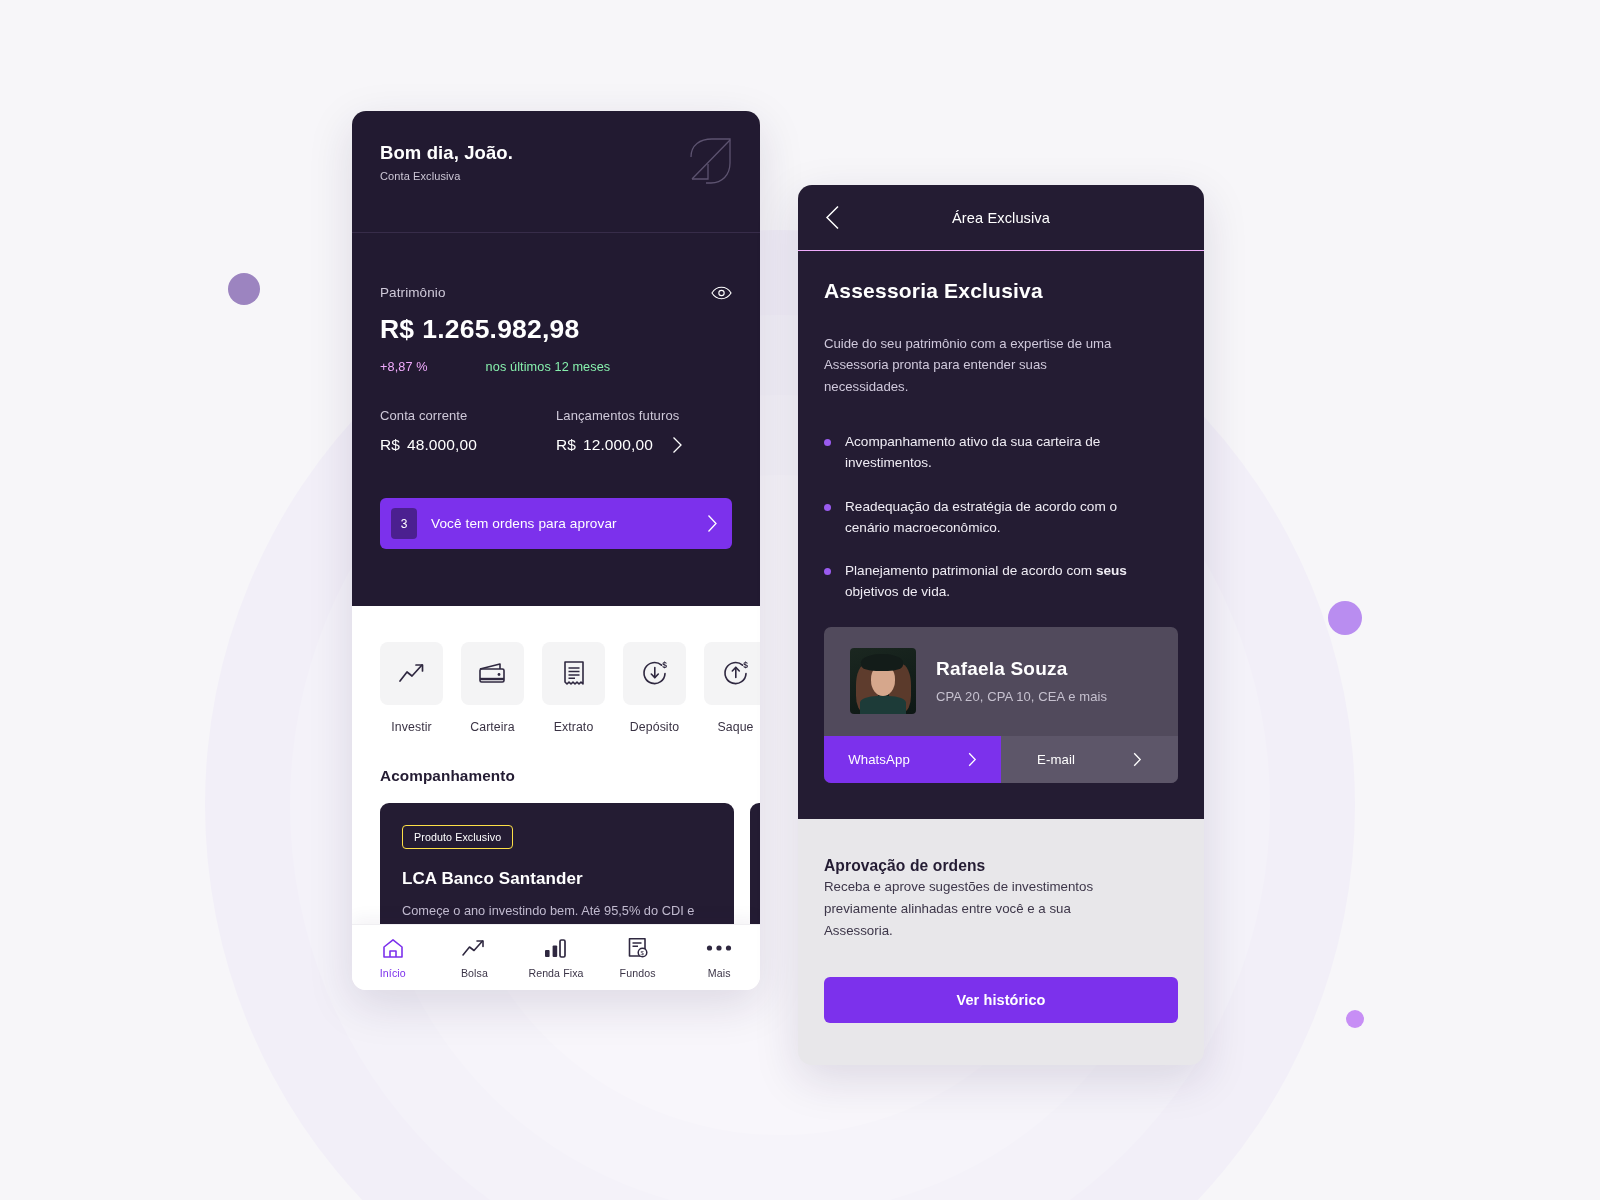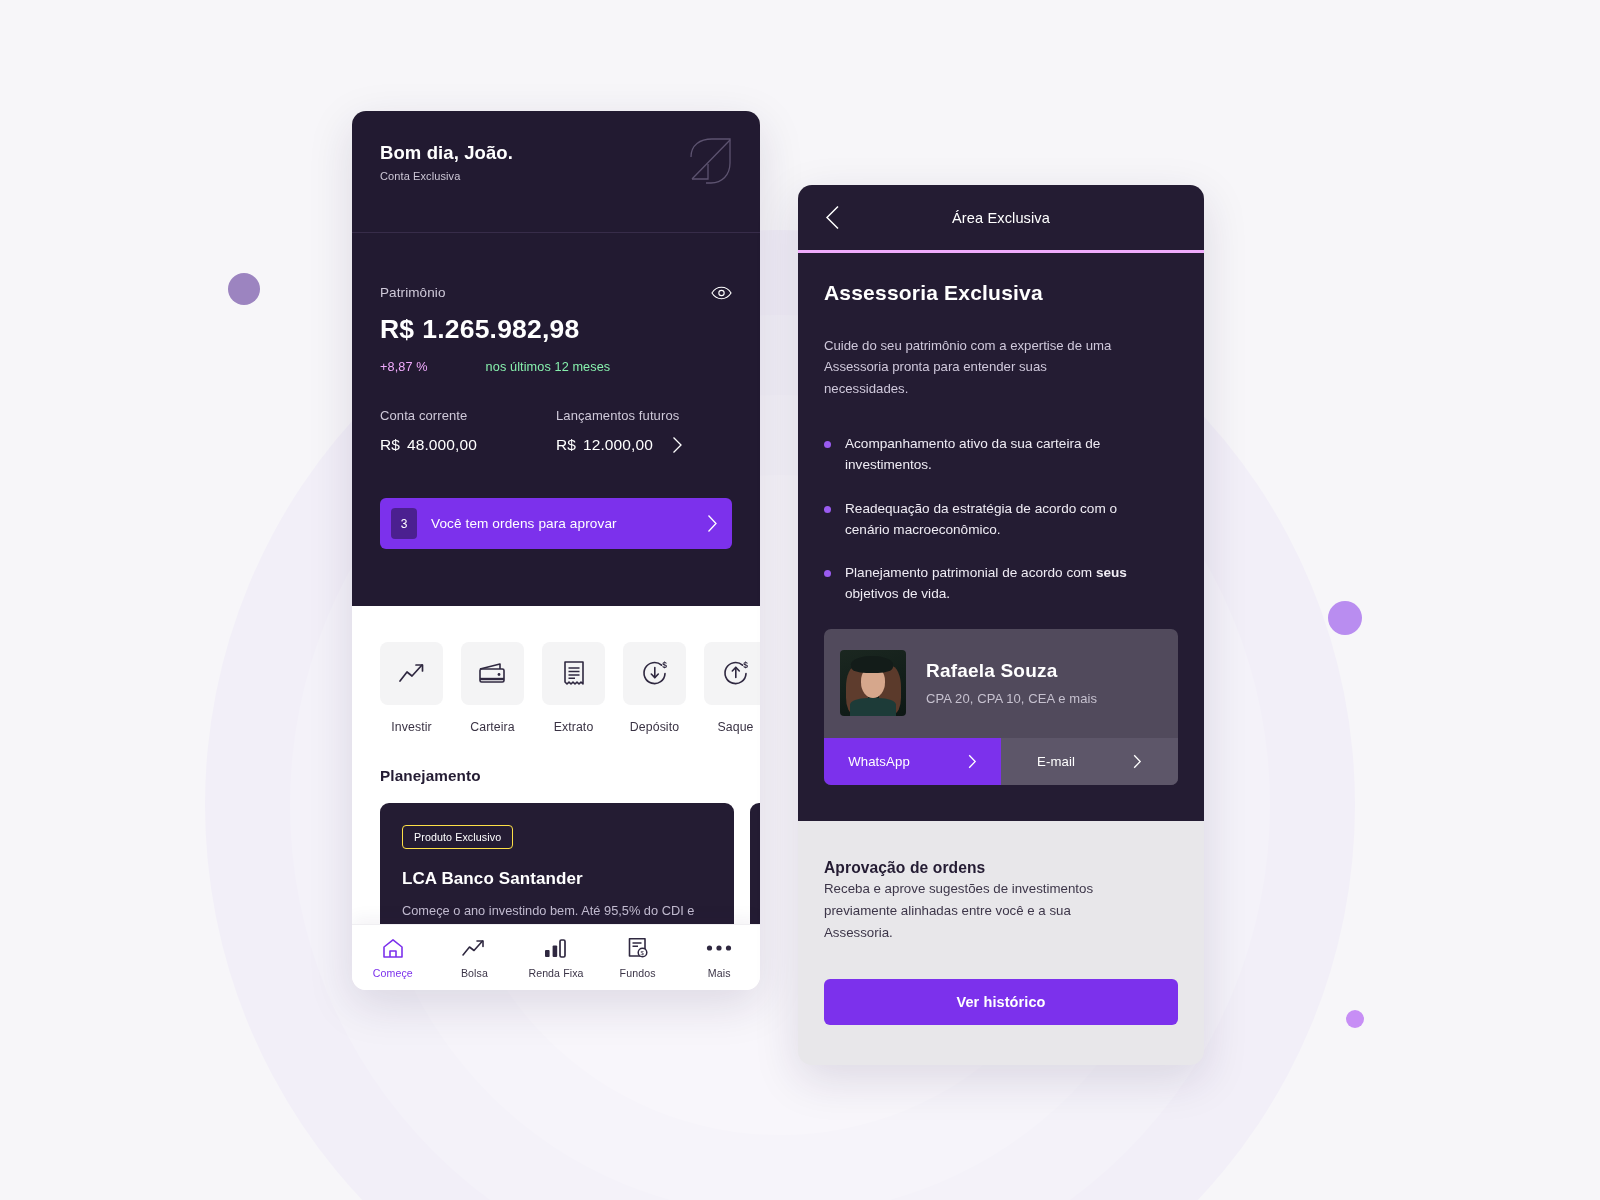--- a/index.html
+++ b/index.html
@@ -296,21 +296,21 @@
     letter-spacing: 0.1px;
   }
   .nav-item.active .nav-label { color: #7c31ec; }
 
   
   .p2-dark { background: #241c33; }
   .p2-topbar {
     height: 65px;
     display: flex;
     align-items: center;
-    border-bottom: 3px solid #f0abfc;
+    border-bottom: 1px solid #f0abfc;
     position: relative;
   }
   .p2-back {
     position: absolute;
     left: 27px;
     width: 15px; height: 25px;
     cursor: pointer;
   }
   .p2-title {
     width: 100%;
@@ -357,21 +357,21 @@
 
   .advisor-card {
     margin-top: 25px;
     background: #514a5c;
     border-radius: 7px;
     overflow: hidden;
   }
   .advisor-top {
     display: flex;
     align-items: center;
-    padding: 21px 21px 22px 16px;
+    padding: 21px 21px 22px 26px;
   }
   .advisor-photo {
     width: 66px; height: 66px;
     border-radius: 4px;
     flex-shrink: 0;
     background: linear-gradient(160deg,#1b2720 0%,#14201b 45%,#0d1714 100%);
     position: relative;
     overflow: hidden;
   }
   .ph-hat {
@@ -598,21 +598,21 @@
             <path d="M13.8 17.5 L13.8 7.5" fill="none" stroke="#2f2840" stroke-width="1.6" stroke-linecap="round"></path>
             <path d="M10.3 11 L13.8 7.4 L17.3 11" fill="none" stroke="#2f2840" stroke-width="1.6" stroke-linecap="round" stroke-linejoin="round"></path>
             <text x="21.3" y="7.6" font-family="Liberation Sans, sans-serif" font-size="8.5" font-weight="bold" fill="#2f2840">$</text>
           </svg>
         </div>
         <div class="quick-label">Saque</div>
       </div>
 
     </div>
 
-    <div class="opp-title">Planejamento</div>
+    <div class="opp-title">Acompanhamento</div>
 
     <div class="opp-row">
       <div class="opp-card">
         <span class="opp-chip">Produto Exclusivo</span>
         <div class="opp-name">LCA Banco Santander</div>
         <div class="opp-desc">Começe o ano investindo bem. Até 95,5% do CDI e</div>
       </div>
       <div class="opp-card partial"></div>
     </div>
 
@@ -620,21 +620,21 @@
 
   <div class="bottom-nav">
 
     <div class="nav-item active">
       <div class="nav-ico">
         <svg width="22" height="21" viewBox="0 0 22 21">
           <path d="M2 9 L11 1.8 L20 9 L20 19 L2 19 Z" fill="none" stroke="#7c31ec" stroke-width="1.6" stroke-linejoin="round"></path>
           <path d="M8 19 L8 13 L14 13 L14 19" fill="none" stroke="#7c31ec" stroke-width="1.6" stroke-linejoin="round"></path>
         </svg>
       </div>
-      <div class="nav-label">Começe</div>
+      <div class="nav-label">Início</div>
     </div>
 
     <div class="nav-item">
       <div class="nav-ico">
         <svg width="26" height="21" viewBox="0 0 26 21">
           <path d="M2 17 L8.5 9 L13 12.5 L21.5 3" fill="none" stroke="#2f2840" stroke-width="1.6" stroke-linecap="round" stroke-linejoin="round"></path>
           <path d="M16 3 L22 3 L22 8.5" fill="none" stroke="#2f2840" stroke-width="1.6" stroke-linecap="round" stroke-linejoin="round"></path>
         </svg>
       </div>
       <div class="nav-label">Bolsa</div>

